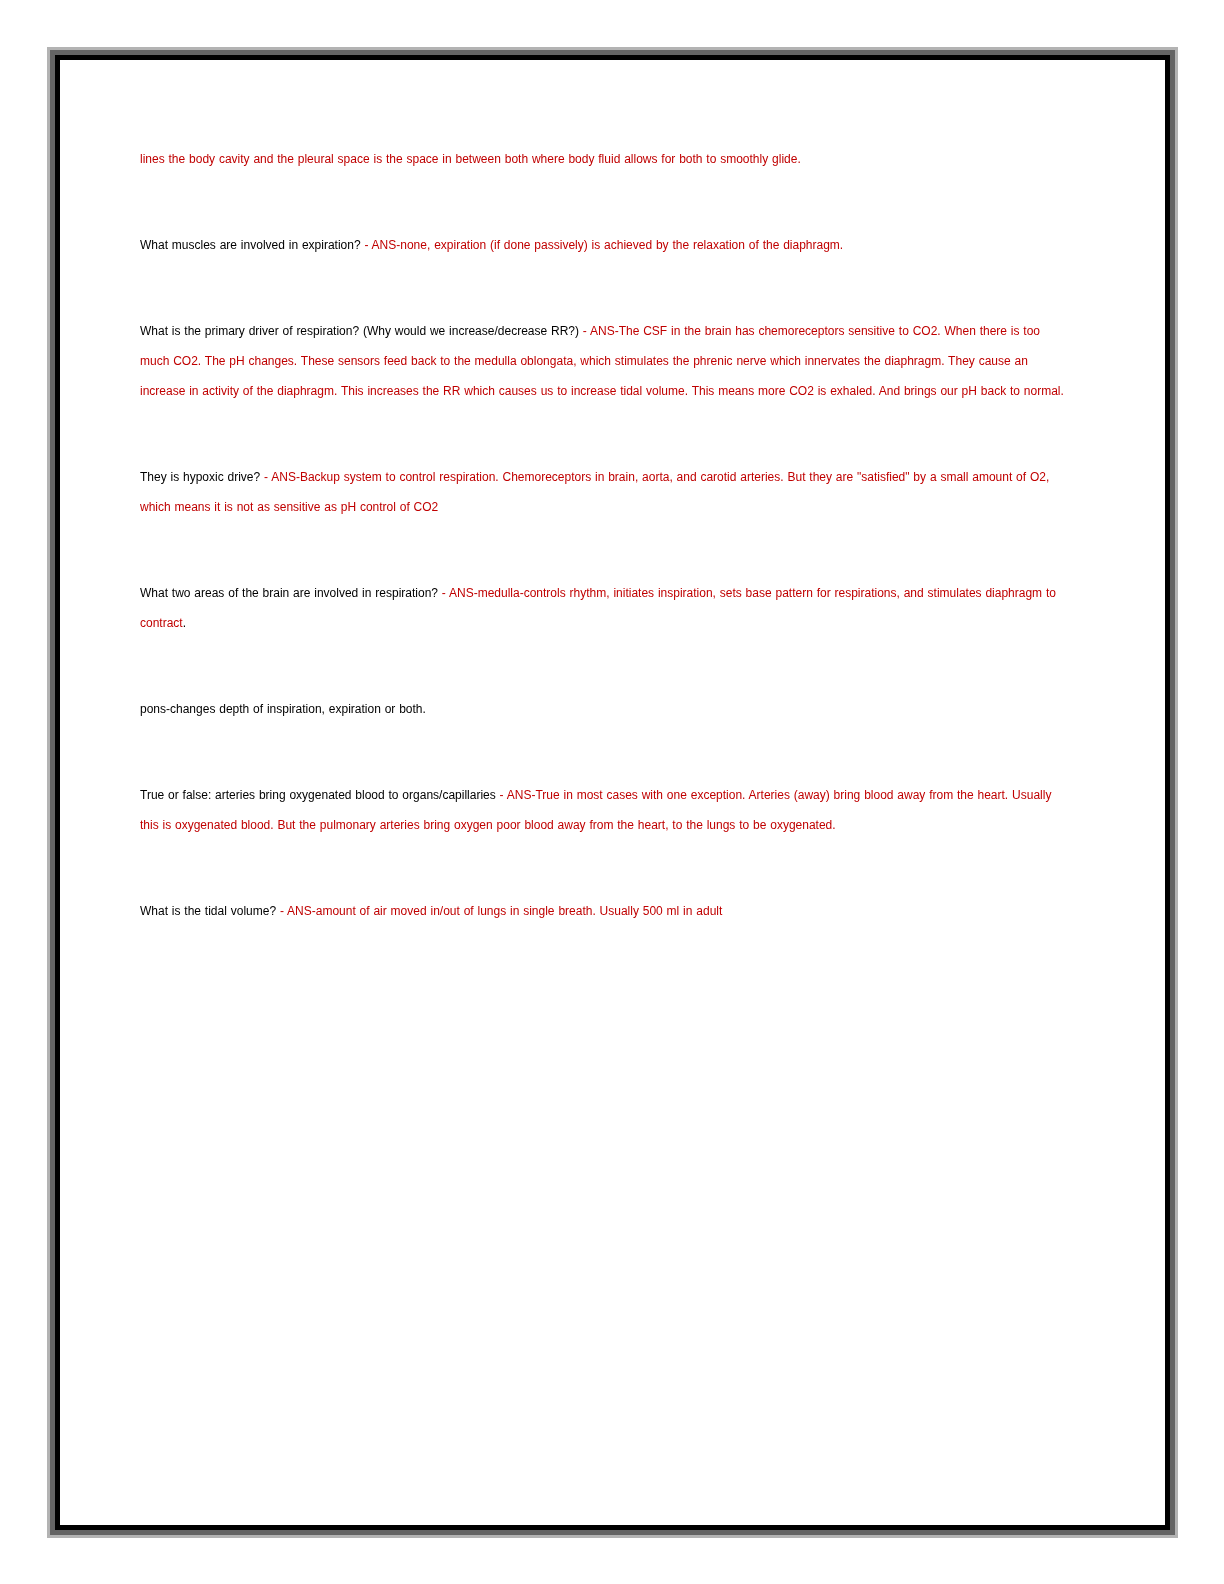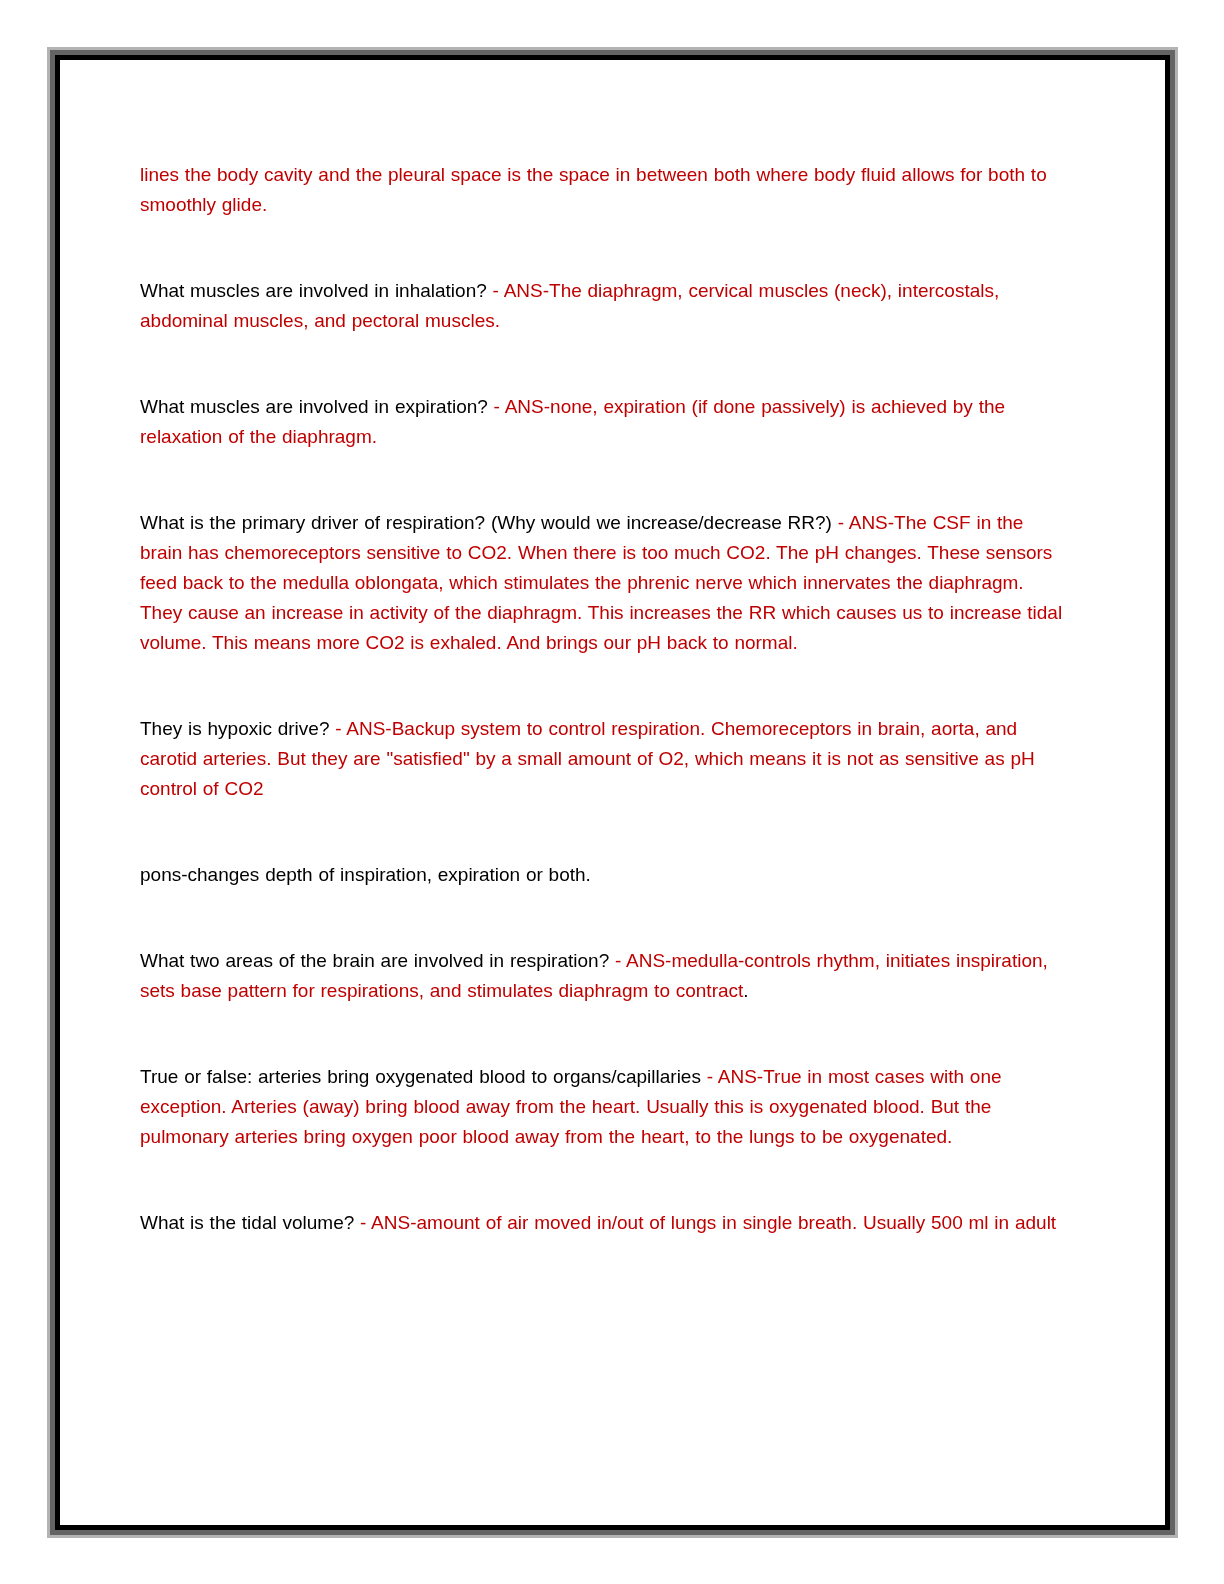--- a/index.html
+++ b/index.html
@@ -29,49 +29,48 @@
     background: #ffffff;
   }
   .content {
     position: absolute;
     inset: 0;
     padding: 84px 95px 0 80px;
     box-sizing: border-box;
     overflow: hidden;
   }
   p.qa {
-    margin: 16px 0 56px 0;
-    font-size: 19px;
+    margin: 0 0 56px 0;
+    font-size: 12px;
     line-height: 30px;
     color: var(--question-color, #000000);
     word-spacing: 0.5px;
   }
   span.q { color: var(--question-color, #000000); }
   span.a { color: var(--answer-color, #c00000); }
 </style>
 </head>
 <body>
 
 <div class="page-frame">
   <div class="content">
 
     <p class="qa"><span class="q"></span><span class="a">lines the body cavity and the pleural space is the space in between both where body fluid allows for both to smoothly glide.</span><span class="q"></span></p>
 
-    <p class="qa"><span class="q">What muscles are involved in inhalation? </span><span class="a">- ANS-The diaphragm, cervical muscles (neck), intercostals, abdominal muscles, and pectoral muscles.</span><span class="q"></span></p>
 
     <p class="qa"><span class="q">What muscles are involved in expiration? </span><span class="a">- ANS-none, expiration (if done passively) is achieved by the relaxation of the diaphragm.</span><span class="q"></span></p>
 
     <p class="qa"><span class="q">What is the primary driver of respiration? (Why would we increase/decrease RR?) </span><span class="a">- ANS-The CSF in the brain has chemoreceptors sensitive to CO2. When there is too much CO2. The pH changes. These sensors feed back to the medulla oblongata, which stimulates the phrenic nerve which innervates the diaphragm. They cause an increase in activity of the diaphragm. This increases the RR which causes us to increase tidal volume. This means more CO2 is exhaled. And brings our pH back to normal.</span><span class="q"></span></p>
 
 
     <p class="qa"><span class="q">They is hypoxic drive? </span><span class="a">- ANS-Backup system to control respiration. Chemoreceptors in brain, aorta, and carotid arteries. But they are "satisfied" by a small amount of O2, which means it is not as sensitive as pH control of CO2</span><span class="q"></span></p>
 
+    <p class="qa"><span class="q">What two areas of the brain are involved in respiration? </span><span class="a">- ANS-medulla-controls rhythm, initiates inspiration, sets base pattern for respirations, and stimulates diaphragm to contract</span><span class="q">.</span></p>
+
     <p class="qa"><span class="q">pons-changes depth of inspiration, expiration or both.</span><span class="a"></span><span class="q"></span></p>
-
-    <p class="qa"><span class="q">What two areas of the brain are involved in respiration? </span><span class="a">- ANS-medulla-controls rhythm, initiates inspiration, sets base pattern for respirations, and stimulates diaphragm to contract</span><span class="q">.</span></p>
 
     <p class="qa"><span class="q">True or false: arteries bring oxygenated blood to organs/capillaries </span><span class="a">- ANS-True in most cases with one exception. Arteries (away) bring blood away from the heart. Usually this is oxygenated blood. But the pulmonary arteries bring oxygen poor blood away from the heart, to the lungs to be oxygenated.</span><span class="q"></span></p>
 
     <p class="qa"><span class="q">What is the tidal volume? </span><span class="a">- ANS-amount of air moved in/out of lungs in single breath. Usually 500 ml in adult</span><span class="q"></span></p>
 
 
   </div>
 </div>
 
 </body></html>

